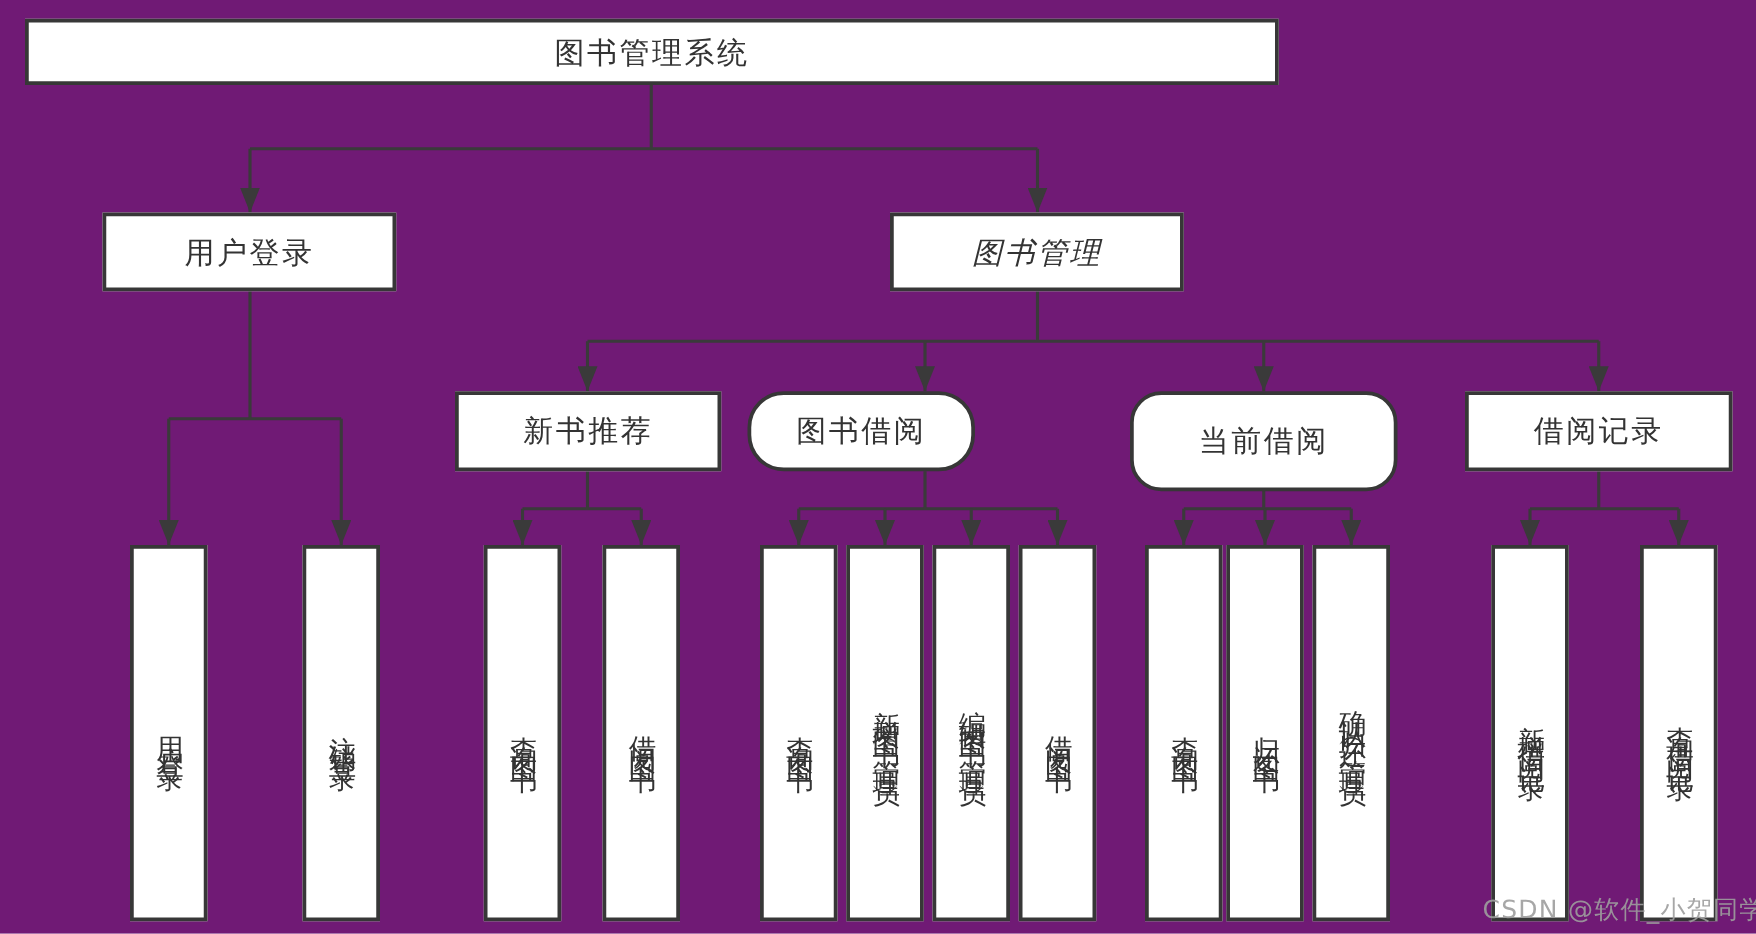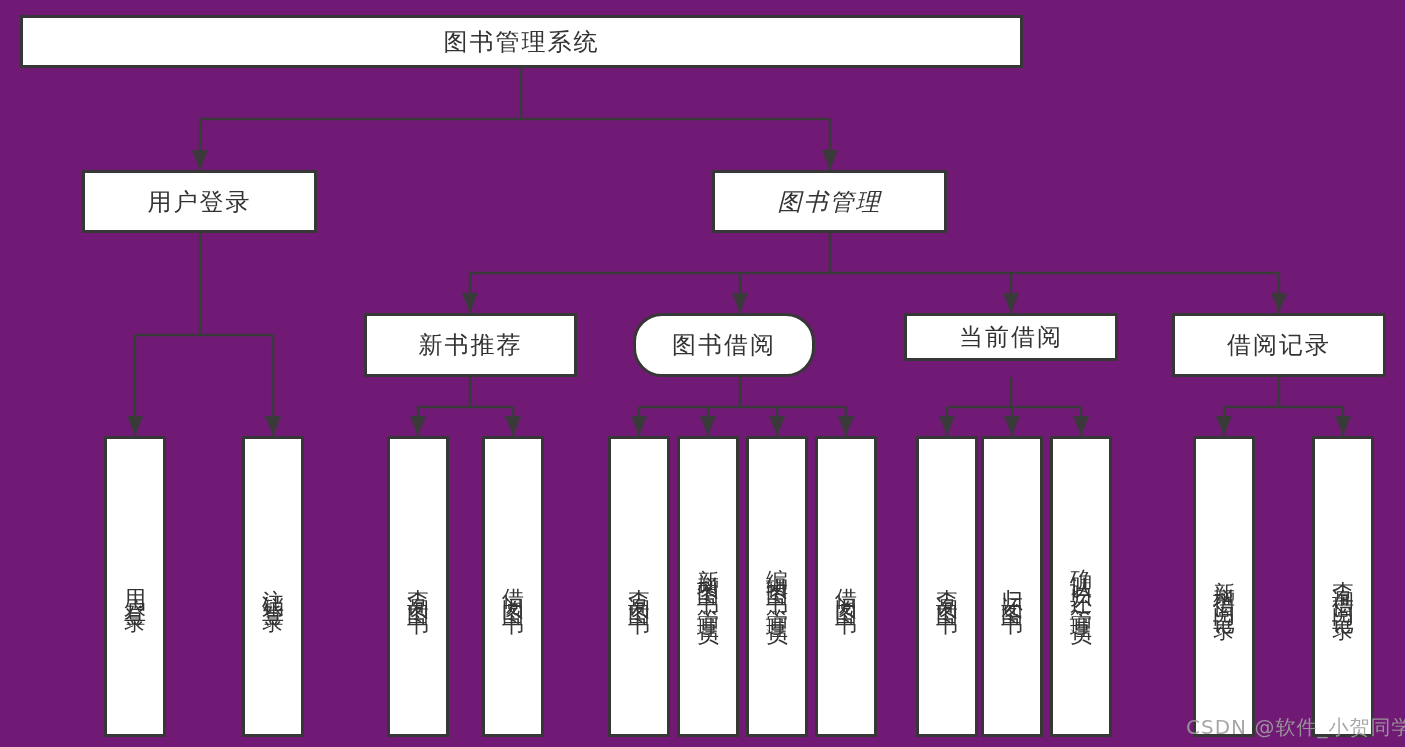--- a/index.html
+++ b/index.html
@@ -109,24 +109,24 @@
   <div class="node hnode" style="left:82px; top:170px; width:235px; height:63px;">
     <span>用户登录</span>
   </div>
   <div class="node hnode" style="left:712px; top:170px; width:235px; height:63px;font-style:italic;">
     <span>图书管理</span>
   </div>
 
   <div class="node hnode" style="left:364px; top:313px; width:213px; height:64px;">
     <span>新书推荐</span>
   </div>
-  <div class="node hnode" style="left:633px; top:313px; width:182px; height:64px;border-radius:29px;">
+  <div class="node hnode" style="left:598px; top:313px; width:182px; height:64px;border-radius:29px;">
     <span>图书借阅</span>
   </div>
-  <div class="node hnode" style="left:904px; top:313px; width:214px; height:48px;">
+  <div class="node hnode" style="left:904px; top:313px; width:214px; height:80px;border-radius:25px;">
     <span>当前借阅</span>
   </div>
   <div class="node hnode" style="left:1172px; top:313px; width:214px; height:64px;">
     <span>借阅记录</span>
   </div>
 
   <div class="node leaf" style="left:104px; top:436px; width:62px; height:301px;">
     <span>用户登录</span>
   </div>
   <div class="node leaf" style="left:242px; top:436px; width:62px; height:301px;">

